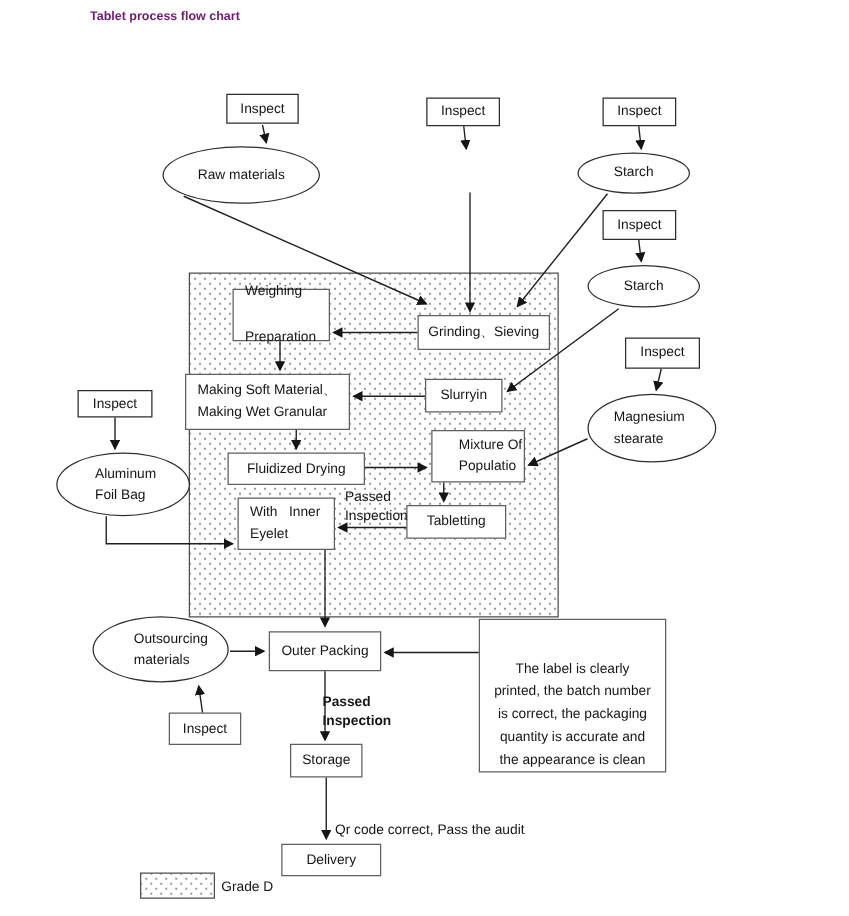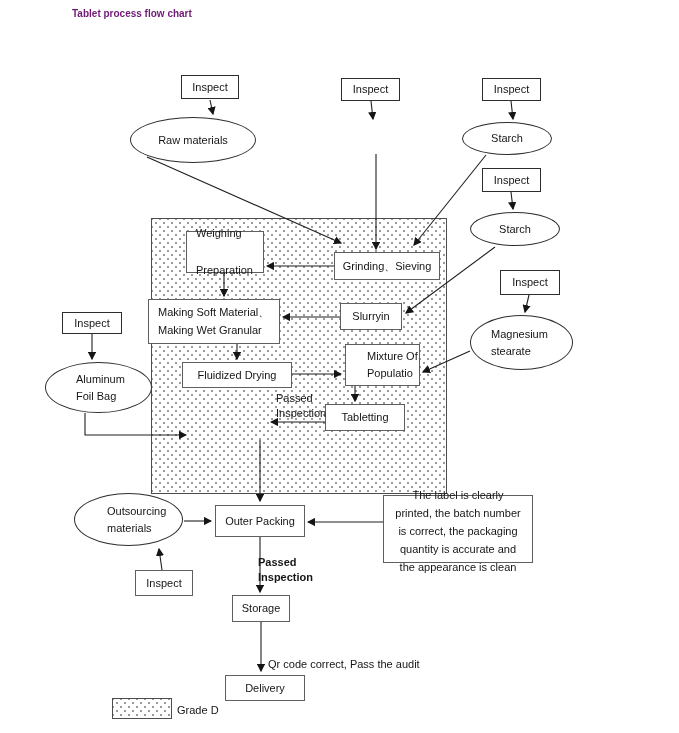--- a/index.html
+++ b/index.html
@@ -88,23 +88,27 @@
     <span class="ln">Making Soft Material、</span>
     <span class="ln">Making Wet Granular</span>
   </div>
   <div class="abs box" style="left:340px;top:303px;width:62px;height:27px;">Slurryin</div>
   <div class="abs box" style="left:182px;top:362px;width:110px;height:26px;">Fluidized Drying</div>
   <div class="abs box two-line" style="left:345px;top:344px;width:75px;height:42px;padding-left:21px;">
     <span class="ln">Mixture Of</span>
     <span class="ln">Populatio</span>
   </div>
   <div class="abs box" style="left:325px;top:404px;width:80px;height:27px;">Tabletting</div>
+  <div class="abs box two-line" style="left:190px;top:398px;width:78px;height:42px;padding-left:9px;">
+    <span class="ln pre">With   Inner</span>
+    <span class="ln">Eyelet</span>
+  </div>
 
   <div class="abs box" style="left:215px;top:505px;width:90px;height:32px;">Outer Packing</div>
-  <div class="abs box" style="left:383px;top:495px;width:150px;height:68px;align-items:center;">
+  <div class="abs box" style="left:383px;top:495px;width:150px;height:123px;align-items:flex-end;">
     <div class="criteria" style="width:100%;">
       <div>The label is clearly</div>
       <div>printed, the batch number</div>
       <div>is correct, the packaging</div>
       <div>quantity is accurate and</div>
       <div>the appearance is clean</div>
     </div>
   </div>
   <div class="abs box" style="left:232px;top:595px;width:58px;height:27px;">Storage</div>
   <div class="abs box" style="left:225px;top:675px;width:80px;height:26px;">Delivery</div>

